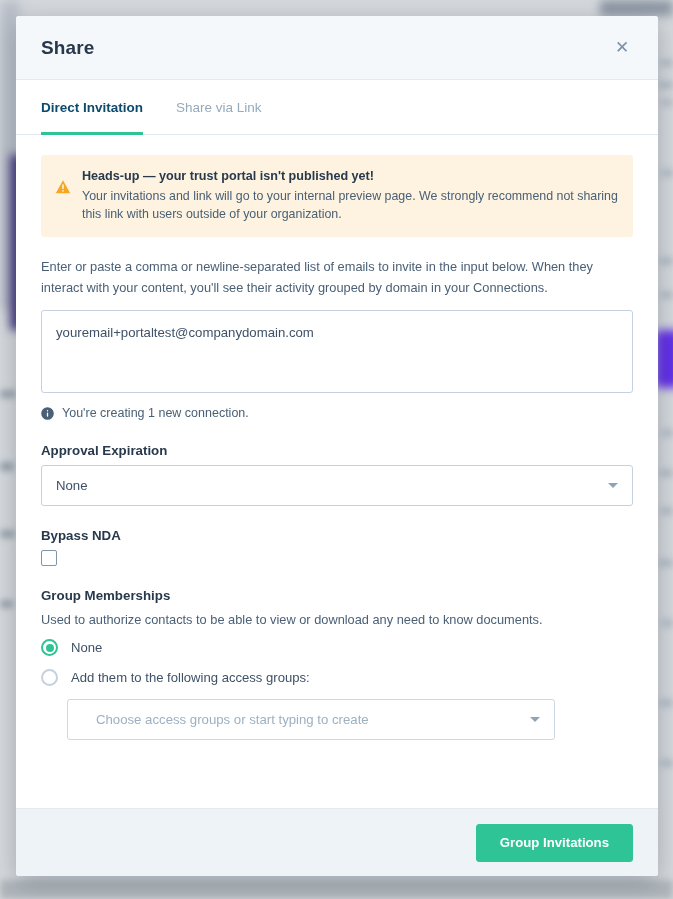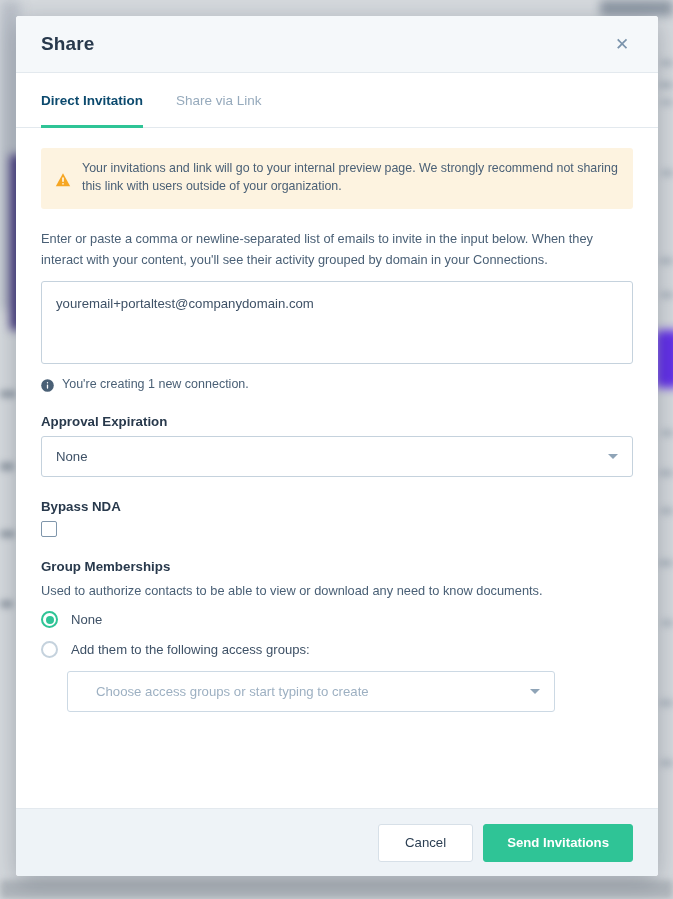--- a/index.html
+++ b/index.html
@@ -61,21 +61,21 @@
     width: 642px; height: 860px;
     background: #ffffff;
     border-radius: 3px;
     box-shadow: 0 6px 26px rgba(20,34,50,0.28);
     display: flex; flex-direction: column;
     overflow: hidden;
   }
 
   
   .modal-header {
-    height: 57px;
+    height: 64px;
     background: #f5f8fa;
     border-bottom: 1px solid #e3e9ee;
     display: flex; align-items: center;
     padding: 0 24px 0 25px;
     flex: none;
   }
   .modal-title {
     font-size: 19px;
     font-weight: bold;
     color: #28394c;
@@ -330,20 +330,21 @@
 
     <div class="warning">
       <span class="warn-icon">
         <svg width="16" height="16" viewBox="0 0 16 16" aria-hidden="true">
           <path d="M8 1.2 L15.2 14.3 L0.8 14.3 Z" fill="#f6a623"></path>
           <rect x="7.25" y="5.3" width="1.5" height="4.6" rx="0.7" fill="#ffffff"></rect>
           <rect x="7.25" y="11.0" width="1.5" height="1.6" rx="0.7" fill="#ffffff"></rect>
         </svg>
       </span>
       <div class="warn-text">
+        <div class="warn-title">Heads-up — your trust portal isn't published yet!</div>
         <div class="warn-body">Your invitations and link will go to your internal preview page. We strongly recommend not sharing this link with users outside of your organization.</div>
       </div>
     </div>
 
     <div>
       <div class="field-help">Enter or paste a comma or newline-separated list of emails to invite in the input below. When they interact with your content, you'll see their activity grouped by domain in your Connections.</div>
       <textarea class="email-box" placeholder="" style="">youremail+portaltest@companydomain.com</textarea>
       <div class="hint-row">
         <span class="info-icon">
           <svg width="13" height="13" viewBox="0 0 13 13" aria-hidden="true">
@@ -389,17 +390,16 @@
         <div class="select-box">
           <span class="select-placeholder">Choose access groups or start typing to create</span>
           <span class="caret"></span>
         </div>
       </div>
     </div>
 
   </div>
 
   <div class="modal-footer">
-    <button class="btn btn-cancel">Cancel</button>
-    <button class="btn btn-primary">Send Invitations</button>
+    <button class="btn btn-primary">Group Invitations</button>
   </div>
 
 </div>
 
 </body></html>

